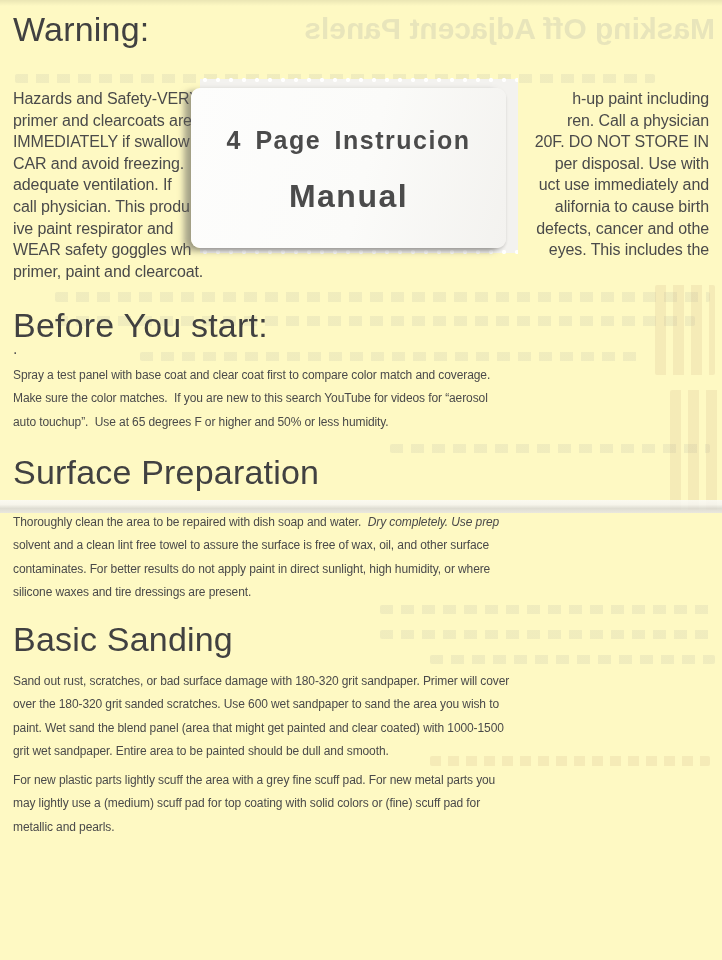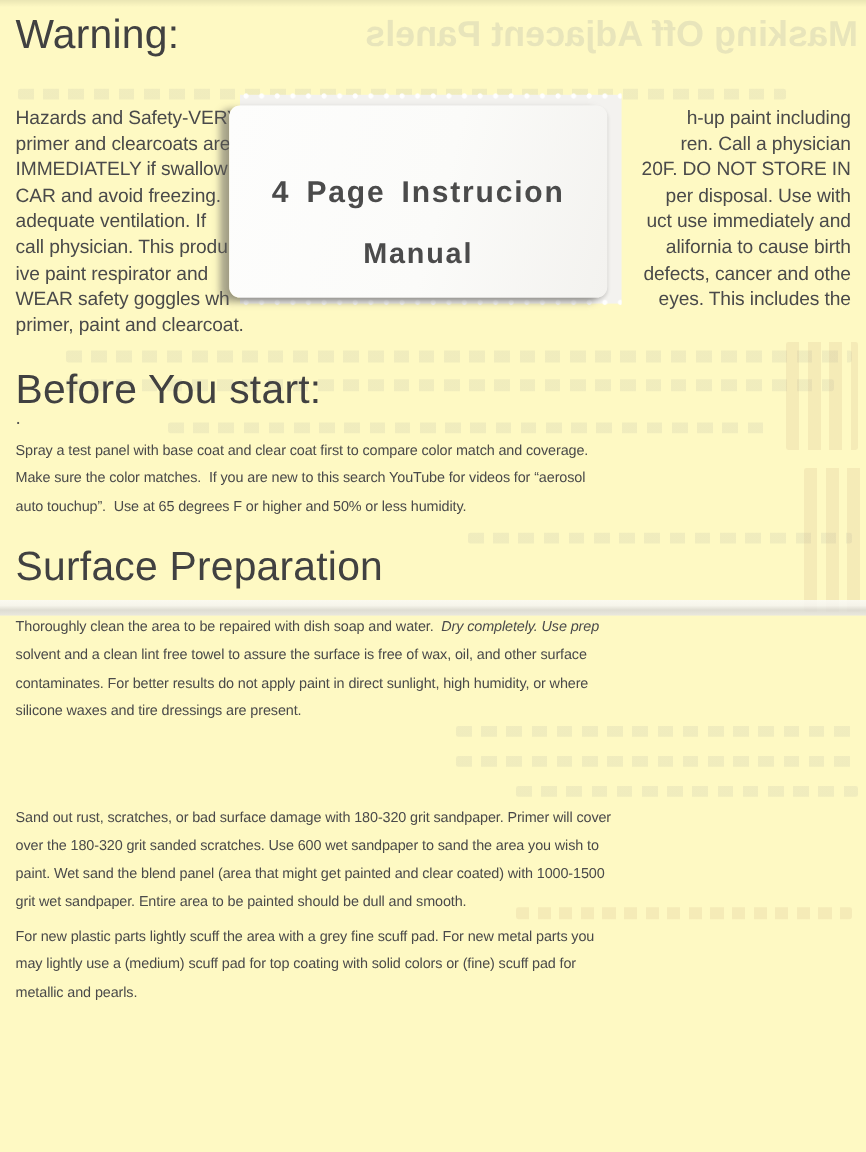--- a/index.html
+++ b/index.html
@@ -50,25 +50,25 @@
   .strip::before{top:-2px;}
   .strip::after{bottom:-2px;}
   .label{
     position:absolute;left:191px;top:88px;width:315px;height:160px;
     background:linear-gradient(105deg,#fdfdfc 0%,#fbfbf9 55%,#f3f2ef 100%);
     border-radius:9px;
     box-shadow:-7px 3px 6px rgba(95,93,90,0.55), 0 2px 3px rgba(0,0,0,0.12);
     text-align:center;
   }
   .label .l1{
-    margin-top:58px;font-size:25px;font-weight:700;color:#4b4b4b;
+    margin-top:38px;font-size:25px;font-weight:700;color:#4b4b4b;
     letter-spacing:1.5px;word-spacing:5px;white-space:pre;
   }
   .label .l2{
-    margin-top:23px;font-size:24px;font-weight:700;color:#4b4b4b;
+    margin-top:23px;font-size:32px;font-weight:700;color:#4b4b4b;
     letter-spacing:1.5px;white-space:pre;
   }
   
   .crease{
     position:absolute;left:0;top:500px;width:722px;height:13px;
     background:linear-gradient(180deg,#fafaf8 0%,#f5f4f2 35%,#d9d8d5 65%,#e6e5e2 100%);
     opacity:0.85;
   }
   .crease-top{
     position:absolute;left:0;top:0;width:722px;height:6px;
@@ -137,20 +137,21 @@
 
   <div class="h1" style="top:453px;text-align:right;">Surface Preparation</div>
   <div class="crease"></div>
   <div class="para" style="top:511px;">
       <div class="pline"><span>Thoroughly clean the area to be repaired with dish soap and water.  </span><span class="it">Dry completely. Use prep</span></div>
       <div class="pline"><span>solvent and a clean lint free towel to assure the surface is free of wax, oil, and other surface</span></div>
       <div class="pline"><span>contaminates. For better results do not apply paint in direct sunlight, high humidity, or where</span></div>
       <div class="pline"><span>silicone waxes and tire dressings are present.</span></div>
     </div>
 
+  <div class="h1" style="top:620px;">Basic Sanding</div>
   <div class="para" style="top:670px;">
       <div class="pline"><span>Sand out rust, scratches, or bad surface damage with 180-320 grit sandpaper. Primer will cover</span></div>
       <div class="pline"><span>over the 180-320 grit sanded scratches. Use 600 wet sandpaper to sand the area you wish to</span></div>
       <div class="pline"><span>paint. Wet sand the blend panel (area that might get painted and clear coated) with 1000-1500</span></div>
       <div class="pline"><span>grit wet sandpaper. Entire area to be painted should be dull and smooth.</span></div>
     </div>
   <div class="para" style="top:769px;">
       <div class="pline"><span>For new plastic parts lightly scuff the area with a grey fine scuff pad. For new metal parts you</span></div>
       <div class="pline"><span>may lightly use a (medium) scuff pad for top coating with solid colors or (fine) scuff pad for</span></div>
       <div class="pline"><span>metallic and pearls.</span></div>

